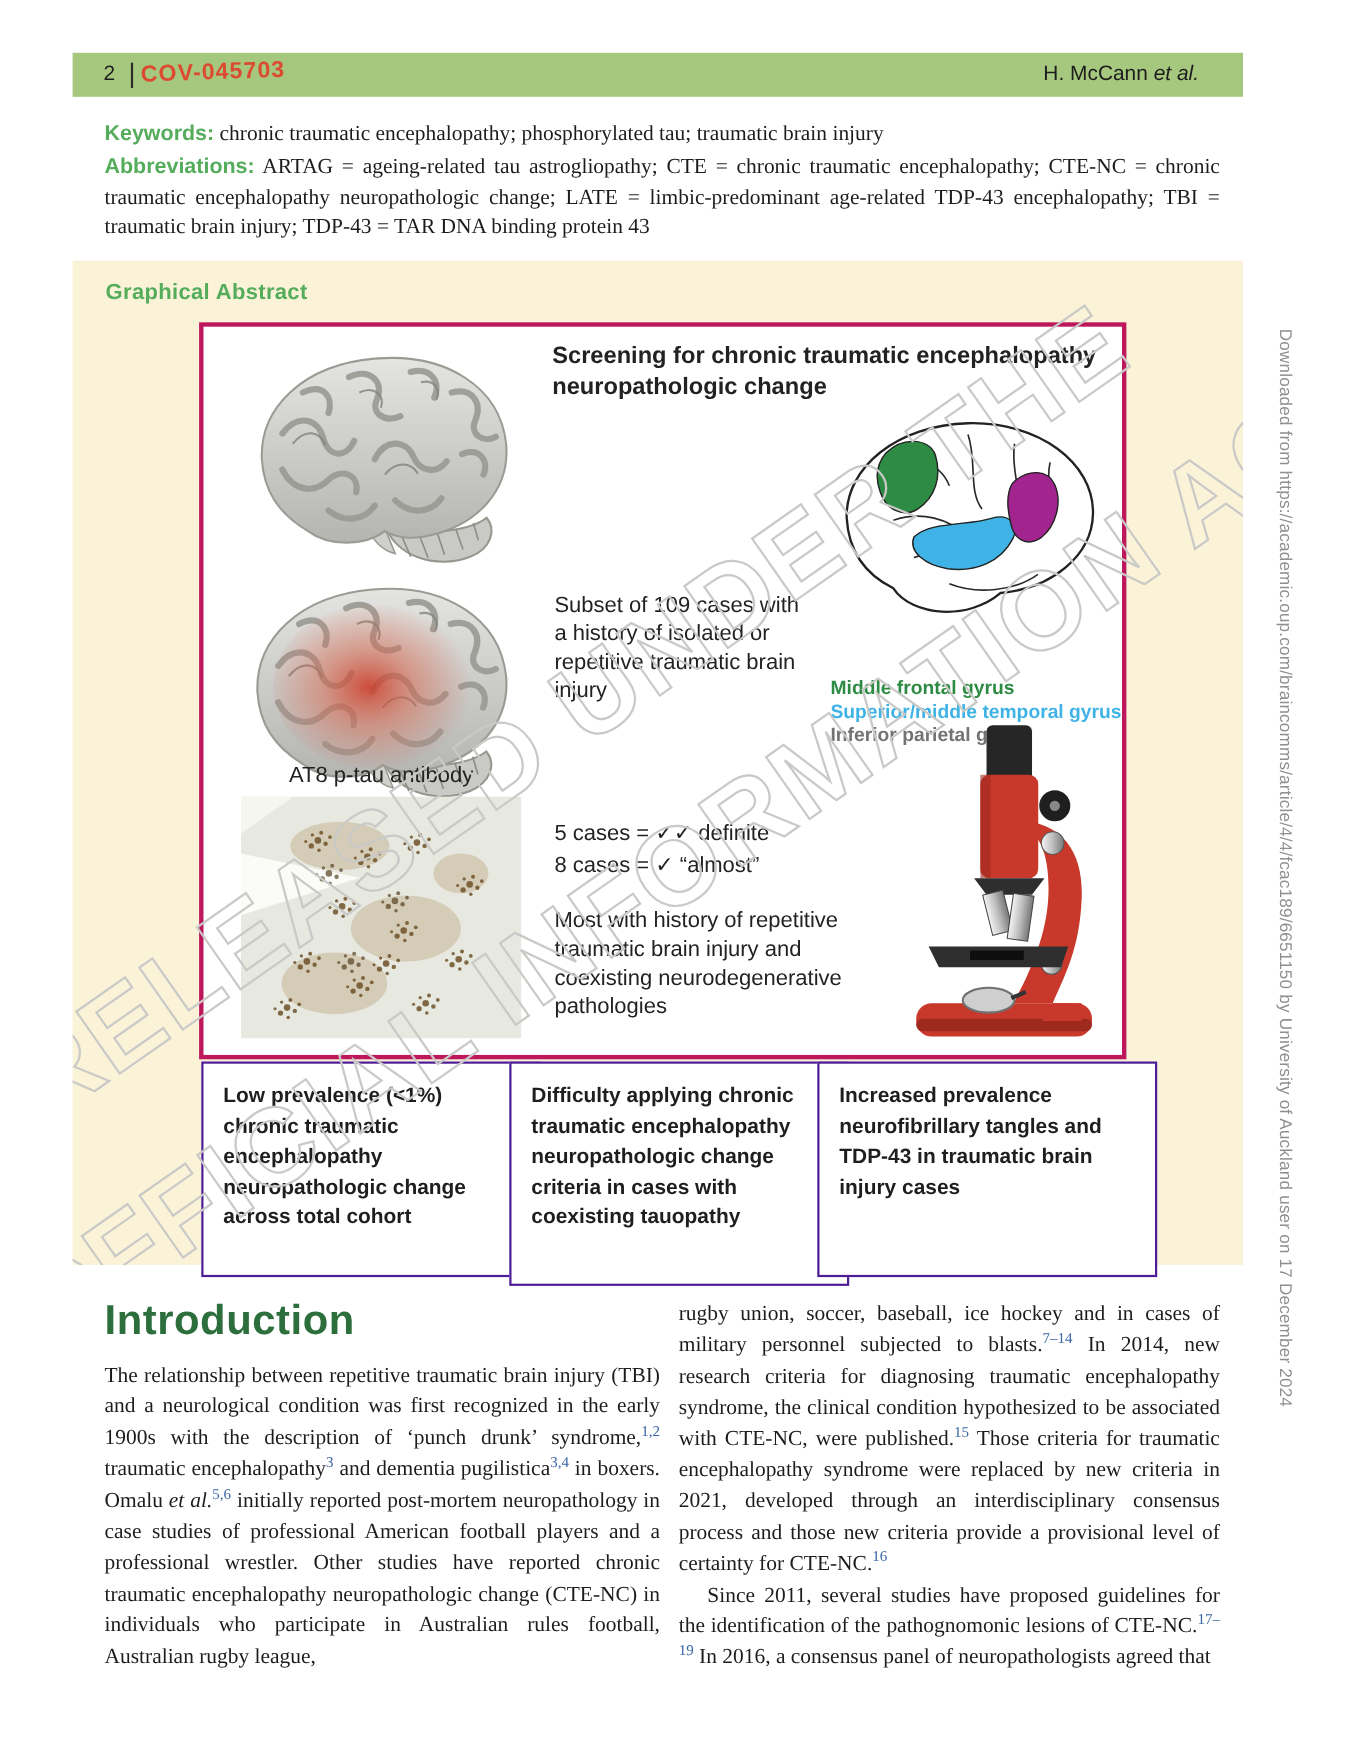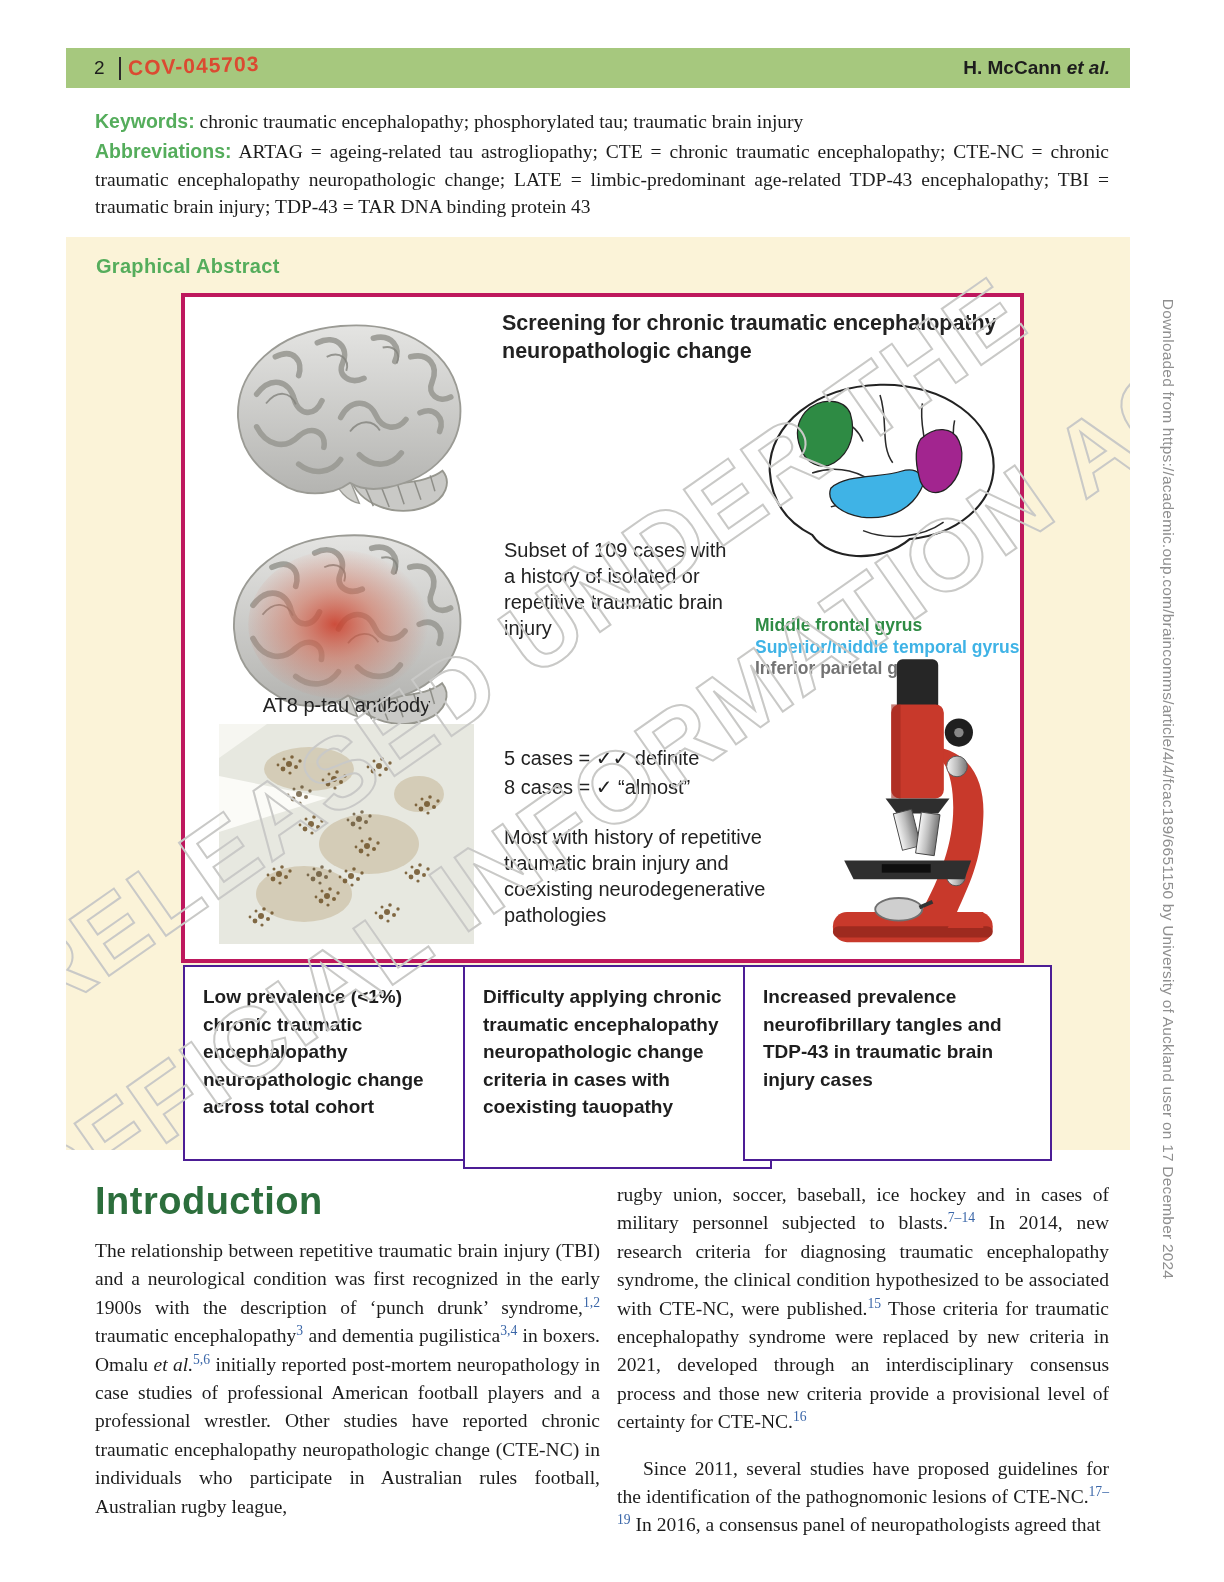--- a/index.html
+++ b/index.html
@@ -5,21 +5,21 @@
   html,body{margin:0;padding:0;background:#ffffff;}
   .page{position:relative;width:1224px;height:1582px;background:#ffffff;overflow:hidden;
         font-family:"Liberation Serif",serif;color:#1c1c1c;}
 
   
   .header-bar{position:absolute;left:66px;top:48px;width:1064px;height:40px;
               background:#a6c87e;display:flex;align-items:center;
               font-family:"Liberation Sans",sans-serif;font-size:19px;color:#1d1d1d;}
   .header-left{display:flex;align-items:center;gap:14px;padding-left:28px;}
   .header-divider{width:2px;height:23px;background:#2a2a2a;}
-  .header-right{margin-left:auto;padding-right:20px;font-weight:bold;}
+  .header-right{margin-left:auto;padding-right:40px;}
   .header-right i{font-style:italic;}
   .stamp{position:absolute;left:128px;top:54px;font-family:"Liberation Sans",sans-serif;
          font-weight:bold;font-size:21px;color:#e0402b;transform:rotate(-2deg);
          letter-spacing:1px;opacity:0.92;z-index:3;}
 
   
   .kw-line{position:absolute;left:95px;top:108px;width:1014px;font-size:19.5px;line-height:27px;}
   .abbr-block{position:absolute;left:95px;top:138px;width:1014px;font-size:19.5px;
               line-height:27.6px;text-align:justify;}
   .green-label{font-family:"Liberation Sans",sans-serif;font-weight:bold;color:#55ad5c;}
@@ -58,21 +58,21 @@
   .watermark{position:absolute;left:0;top:0;width:1064px;height:913px;pointer-events:none;z-index:5;}
   .watermark text{font-family:"Liberation Sans",sans-serif;font-weight:bold;
                   fill:none;stroke:#c9c9c7;stroke-width:2px;letter-spacing:3px;}
 
   
   .intro-heading{position:absolute;left:95px;top:1180px;font-family:"Liberation Sans",sans-serif;
                  font-weight:bold;font-size:38px;color:#2c6e3c;letter-spacing:0.5px;}
   .col{position:absolute;font-size:19.5px;line-height:28.4px;text-align:justify;}
   .col1{left:95px;top:1237px;width:505px;}
   .col2{left:617px;top:1181px;width:492px;}
-  .col2 .p2{text-indent:26px;margin-top:18px;}
+  .col2 .p2{text-indent:26px;margin-top:0;}
   .col p{margin:0;}
   sup.ref{color:#3a66a8;font-size:0.7em;line-height:0;}
 
   
   .sidebar-text{position:absolute;left:663px;top:780px;width:1010px;text-align:center;
                 transform:rotate(90deg);font-family:"Liberation Sans",sans-serif;
                 font-size:15.5px;color:#8f8f8f;letter-spacing:0.2px;}
 </style>
 </head>
 <body>

